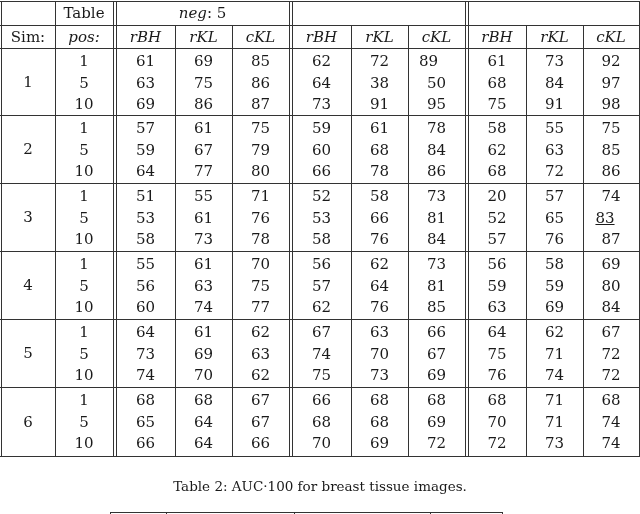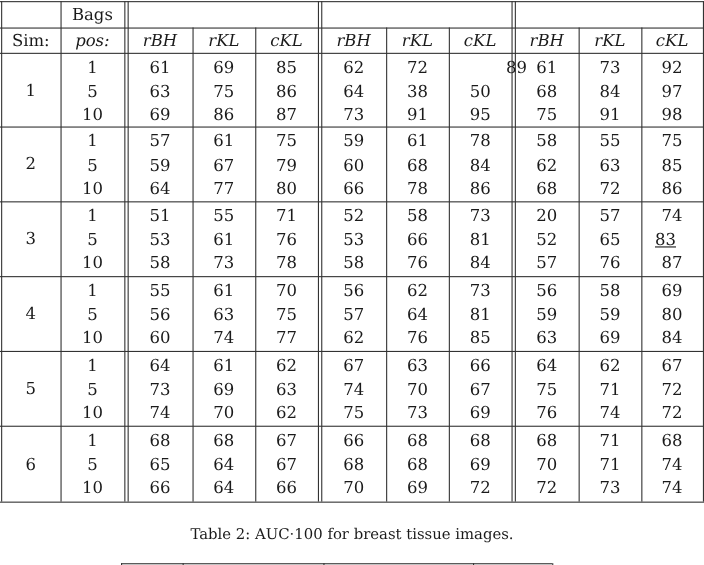--- a/index.html
+++ b/index.html
@@ -35,40 +35,41 @@
     <div class="vl" style="left: 232px; top: 25px; height: 431px;"></div>
     <div class="vl" style="left: 289px; top: 1px; height: 455px;"></div>
     <div class="vl" style="left: 292px; top: 1px; height: 455px;"></div>
     <div class="vl" style="left: 351px; top: 25px; height: 431px;"></div>
     <div class="vl" style="left: 408px; top: 25px; height: 431px;"></div>
     <div class="vl" style="left: 465px; top: 1px; height: 455px;"></div>
     <div class="vl" style="left: 468px; top: 1px; height: 455px;"></div>
     <div class="vl" style="left: 526px; top: 25px; height: 431px;"></div>
     <div class="vl" style="left: 583px; top: 25px; height: 431px;"></div>
     <div class="vl" style="left: 639px; top: 1px; height: 455px;"></div>
-    <div class="cell" style="left: 55px; width: 58px; top: 2px;">Bags</div>
+    <div class="cell" style="left: 55px; width: 58px; top: 2px;">Table</div>
+    <div class="cell" style="left: 116px; width: 173px; top: 2px;"><span class="it">neg</span><span>: 5</span></div>
     <div class="cell" style="left: 1px; width: 54px; top: 26px;">Sim:</div>
     <div class="cell it" style="left: 55px; width: 58px; top: 26px;">pos:</div>
     <div class="cell it" style="left: 116px; width: 59px; top: 26px;">rBH</div>
     <div class="cell it" style="left: 175px; width: 57px; top: 26px;">rKL</div>
     <div class="cell it" style="left: 232px; width: 57px; top: 26px;">cKL</div>
     <div class="cell it" style="left: 292px; width: 59px; top: 26px;">rBH</div>
     <div class="cell it" style="left: 351px; width: 57px; top: 26px;">rKL</div>
     <div class="cell it" style="left: 408px; width: 57px; top: 26px;">cKL</div>
     <div class="cell it" style="left: 468px; width: 58px; top: 26px;">rBH</div>
     <div class="cell it" style="left: 526px; width: 57px; top: 26px;">rKL</div>
     <div class="cell it" style="left: 583px; width: 56px; top: 26px;">cKL</div>
     <div class="cell" style="left: 1px; width: 54px; top: 70.5px;">1</div>
     <div class="cell" style="left: 55px; width: 58px; top: 50px;">1</div>
     <div class="cell" style="left: 116px; width: 59px; top: 50px;">61</div>
     <div class="cell" style="left: 175px; width: 57px; top: 50px;">69</div>
     <div class="cell" style="left: 232px; width: 57px; top: 50px;">85</div>
     <div class="cell" style="left: 292px; width: 59px; top: 50px;">62</div>
     <div class="cell" style="left: 351px; width: 57px; top: 50px;">72</div>
-    <div class="cell" style="left: 422px; width: 57px; top: 50px; text-align: right;">89</div>
+    <div class="cell" style="left: 400px; width: 57px; top: 50px;">89</div>
     <div class="cell" style="left: 468px; width: 58px; top: 50px;">61</div>
     <div class="cell" style="left: 526px; width: 57px; top: 50px;">73</div>
     <div class="cell" style="left: 583px; width: 56px; top: 50px;">92</div>
     <div class="cell" style="left: 55px; width: 58px; top: 71.5px;">5</div>
     <div class="cell" style="left: 116px; width: 59px; top: 71.5px;">63</div>
     <div class="cell" style="left: 175px; width: 57px; top: 71.5px;">75</div>
     <div class="cell" style="left: 232px; width: 57px; top: 71.5px;">86</div>
     <div class="cell" style="left: 292px; width: 59px; top: 71.5px;">64</div>
     <div class="cell" style="left: 351px; width: 57px; top: 71.5px;">38</div>
     <div class="cell" style="left: 408px; width: 57px; top: 71.5px;">50</div>

